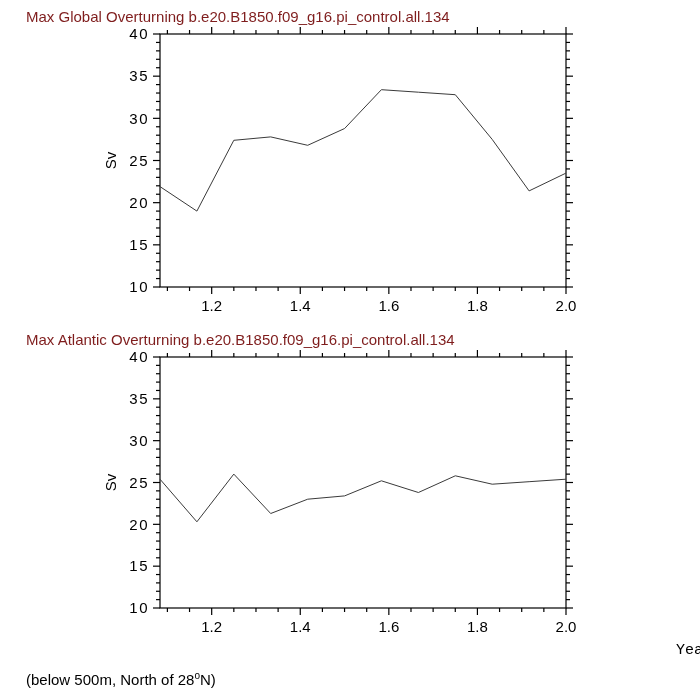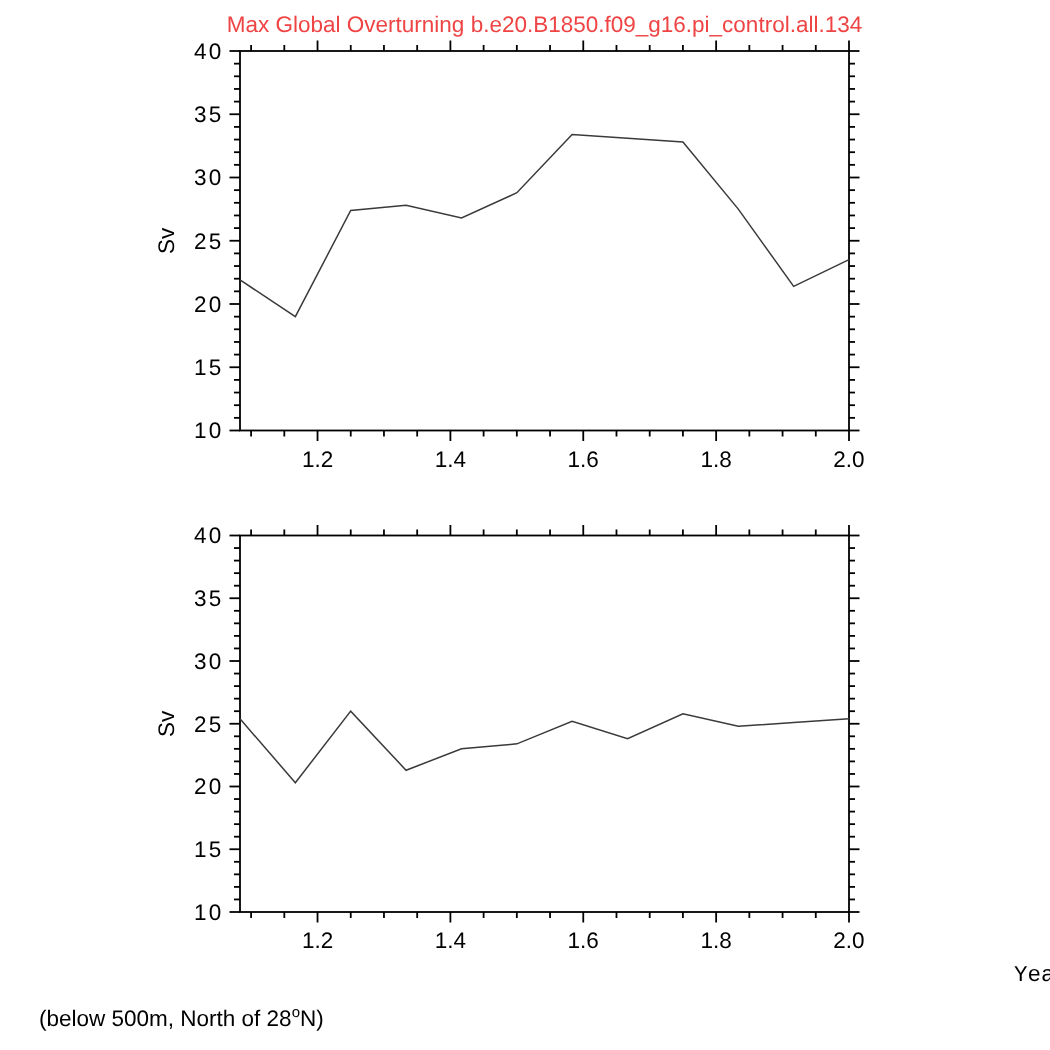--- a/index.html
+++ b/index.html
@@ -9,25 +9,24 @@
     height: 700px;
     background: #ffffff;
     overflow: hidden;
     font-family: "Liberation Sans", sans-serif;
     color: #000;
   }
   .chart-title {
     position: absolute;
     left: 26px;
     width: 674px;
-    text-align: center;
     font-size: 15px;
     line-height: 18px;
     white-space: nowrap;
-    color: #ef4444;
+    color: #7f1d1d;
   }
   #title1 { top: 8px; }
   #title2 { top: 331px; }
   .xaxis-title {
     position: absolute;
     left: 38px;
     width: 674px;
     top: 642px;
     text-align: right;
     font-size: 15px;
@@ -301,17 +300,18 @@
           <text x="300.26420857423363" y="627" dy="0.35em" text-anchor="middle" class="tick-label">1.4</text>
           <text x="388.8428057161558" y="627" dy="0.35em" text-anchor="middle" class="tick-label">1.6</text>
           <text x="477.42140285807795" y="627" dy="0.35em" text-anchor="middle" class="tick-label">1.8</text>
           <text x="566" y="627" dy="0.35em" text-anchor="middle" class="tick-label">2.0</text>
         </g>
         <text x="111" y="482.5" text-anchor="middle" dy="0.35em" transform="rotate(-90 111 482.5)" class="axis-label">Sv</text>
         <polyline points="160.0,479.2 196.9,521.8 233.8,474.1 270.7,513.5 307.7,499.2 344.6,495.9 381.4,480.8 418.4,492.5 455.3,475.8 492.2,484.2 529.1,481.7 566.0,479.2" fill="none" stroke="#3a3a3a" stroke-width="1" stroke-linejoin="miter"></polyline>
       </g>
     </svg>
   <div class="chart-title" id="title1">Max Global Overturning b.e20.B1850.f09_g16.pi_control.all.134</div>
+  <div class="chart-title" id="title2">Max Atlantic Overturning b.e20.B1850.f09_g16.pi_control.all.134</div>
   <div class="xaxis-title">Year</div>
   <div class="caption">
     <span>(below 500m, North of 28</span><span class="sup">o</span><span>N)</span>
   </div>
 </div>
 
 </body></html>

